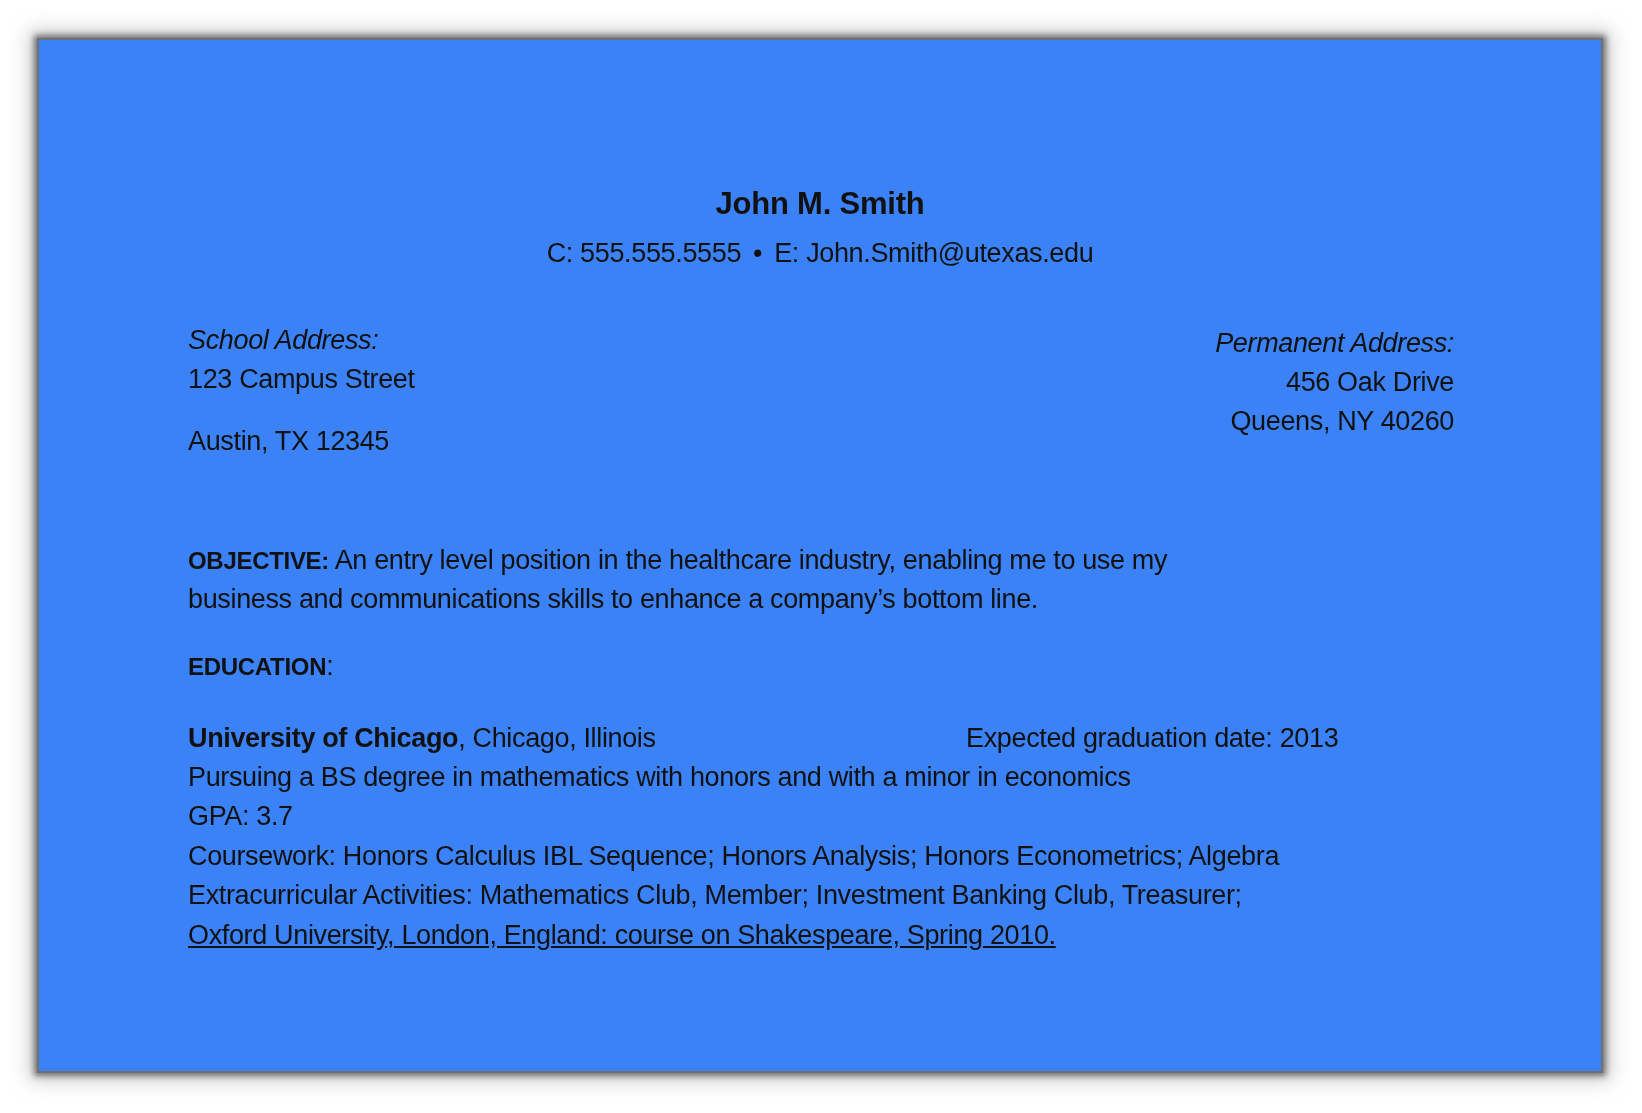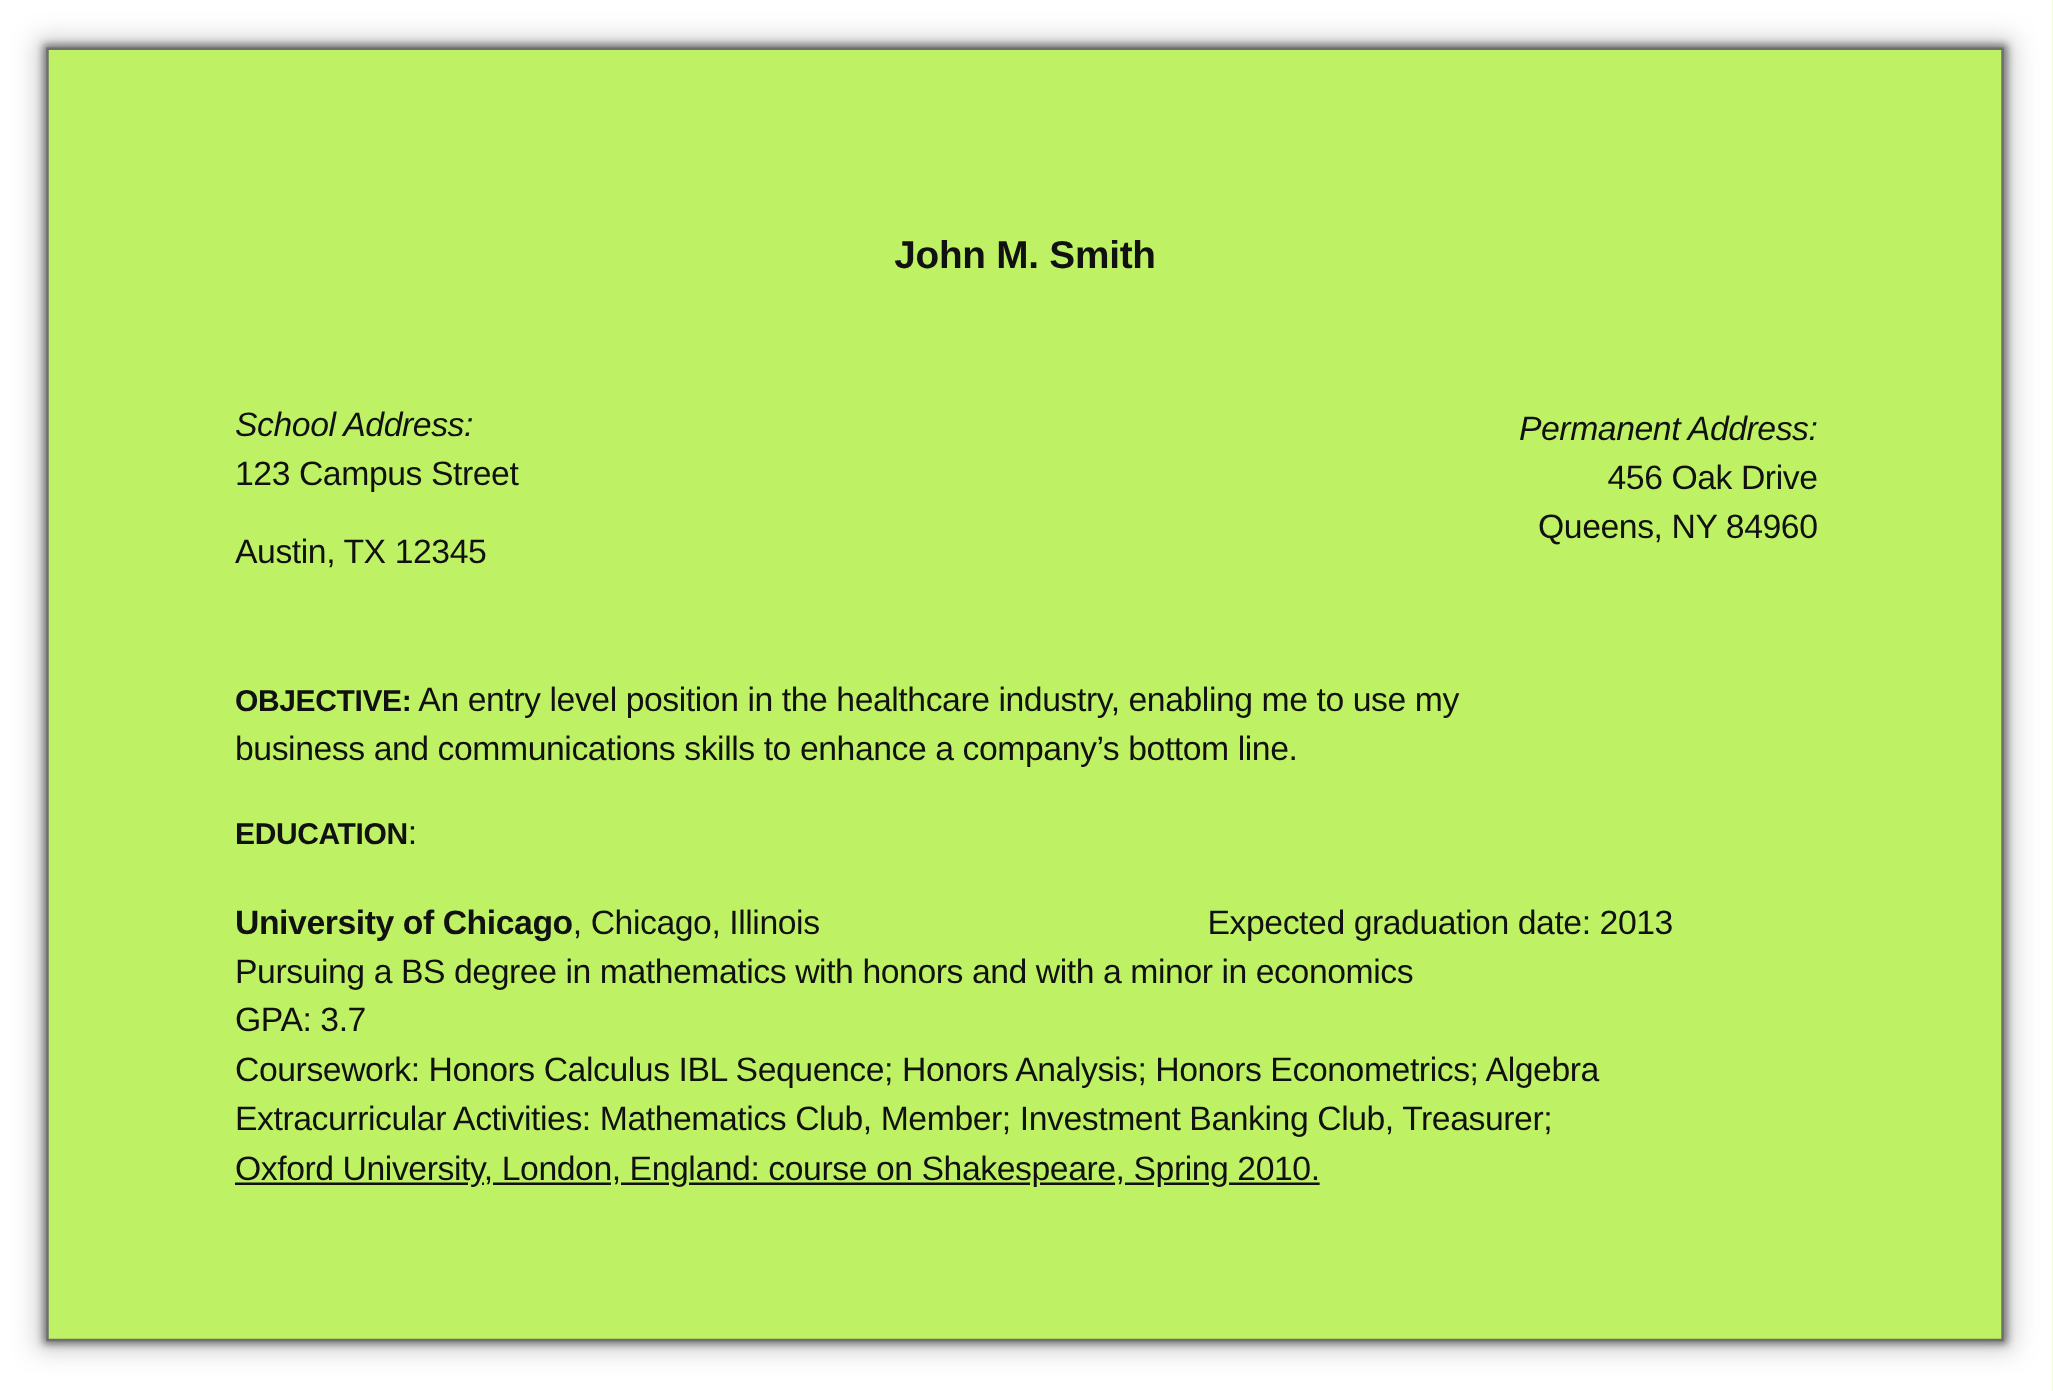--- a/index.html
+++ b/index.html
@@ -14,21 +14,21 @@
     overflow: hidden;
     font-family: "Liberation Sans", "DejaVu Sans", sans-serif;
     color: #111111;
   }
   .card {
     position: absolute;
     left: 39px;
     top: 40px;
     width: 1562px;
     height: 1031px;
-    background: #bef264;
+    background: #3b82f6;
     box-shadow:
       0 0 0 2px #6f6f6f,
       0 0 6px 5px rgba(80,80,80,0.75),
       0 0 18px 10px rgba(120,120,120,0.35);
   }
   .line {
     position: absolute;
     white-space: nowrap;
     font-size: 27px;
     line-height: 34px;
@@ -68,31 +68,34 @@
     letter-spacing: -0.3px;
   }
 </style>
 </head>
 <body>
 
 <div class="card">
 
   <div class="name">John M. Smith</div>
 
+  <div class="contact">
+    <span>C: 555.555.5555</span><span class="sep">•</span><span>E: John.Smith@utexas.edu</span>
+  </div>
 
   <div>
     <div class="line italic" style="left:149px; top:283px;">School Address:</div>
     <div class="line" style="left:149px; top:322px;">123 Campus Street</div>
     <div class="line" style="left:149px; top:361px;margin-top:23px;">Austin, TX 12345</div>
   </div>
 
   <div>
     <div class="line italic right" style="right:147px; top:286px;">Permanent Address:</div>
     <div class="line right" style="right:147px; top:325px;">456 Oak Drive</div>
-    <div class="line right" style="right:147px; top:364px;">Queens, NY 84960</div>
+    <div class="line right" style="right:147px; top:364px;">Queens, NY 40260</div>
   </div>
 
   <div>
     <div class="line" style="left:149px; top:503px;">
       <span class="heading">OBJECTIVE:</span><span> An entry level position in the healthcare industry, enabling me to use my</span>
     </div>
     <div class="line" style="left:149px; top:542px;">business and communications skills to enhance a company’s bottom line.</div>
   </div>
 
   <div>

